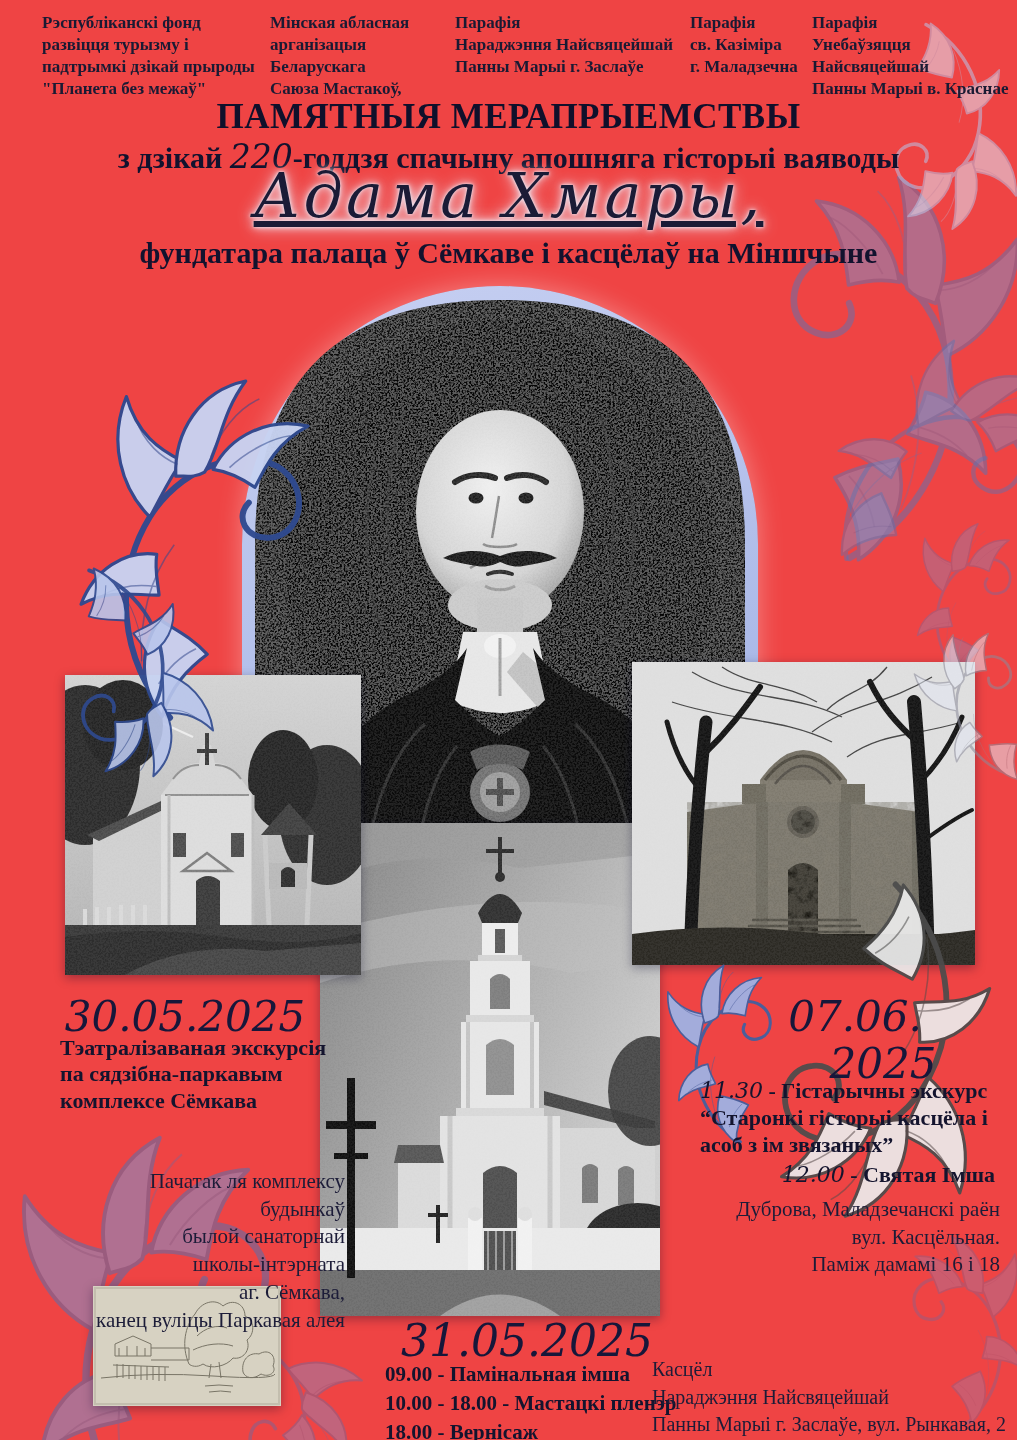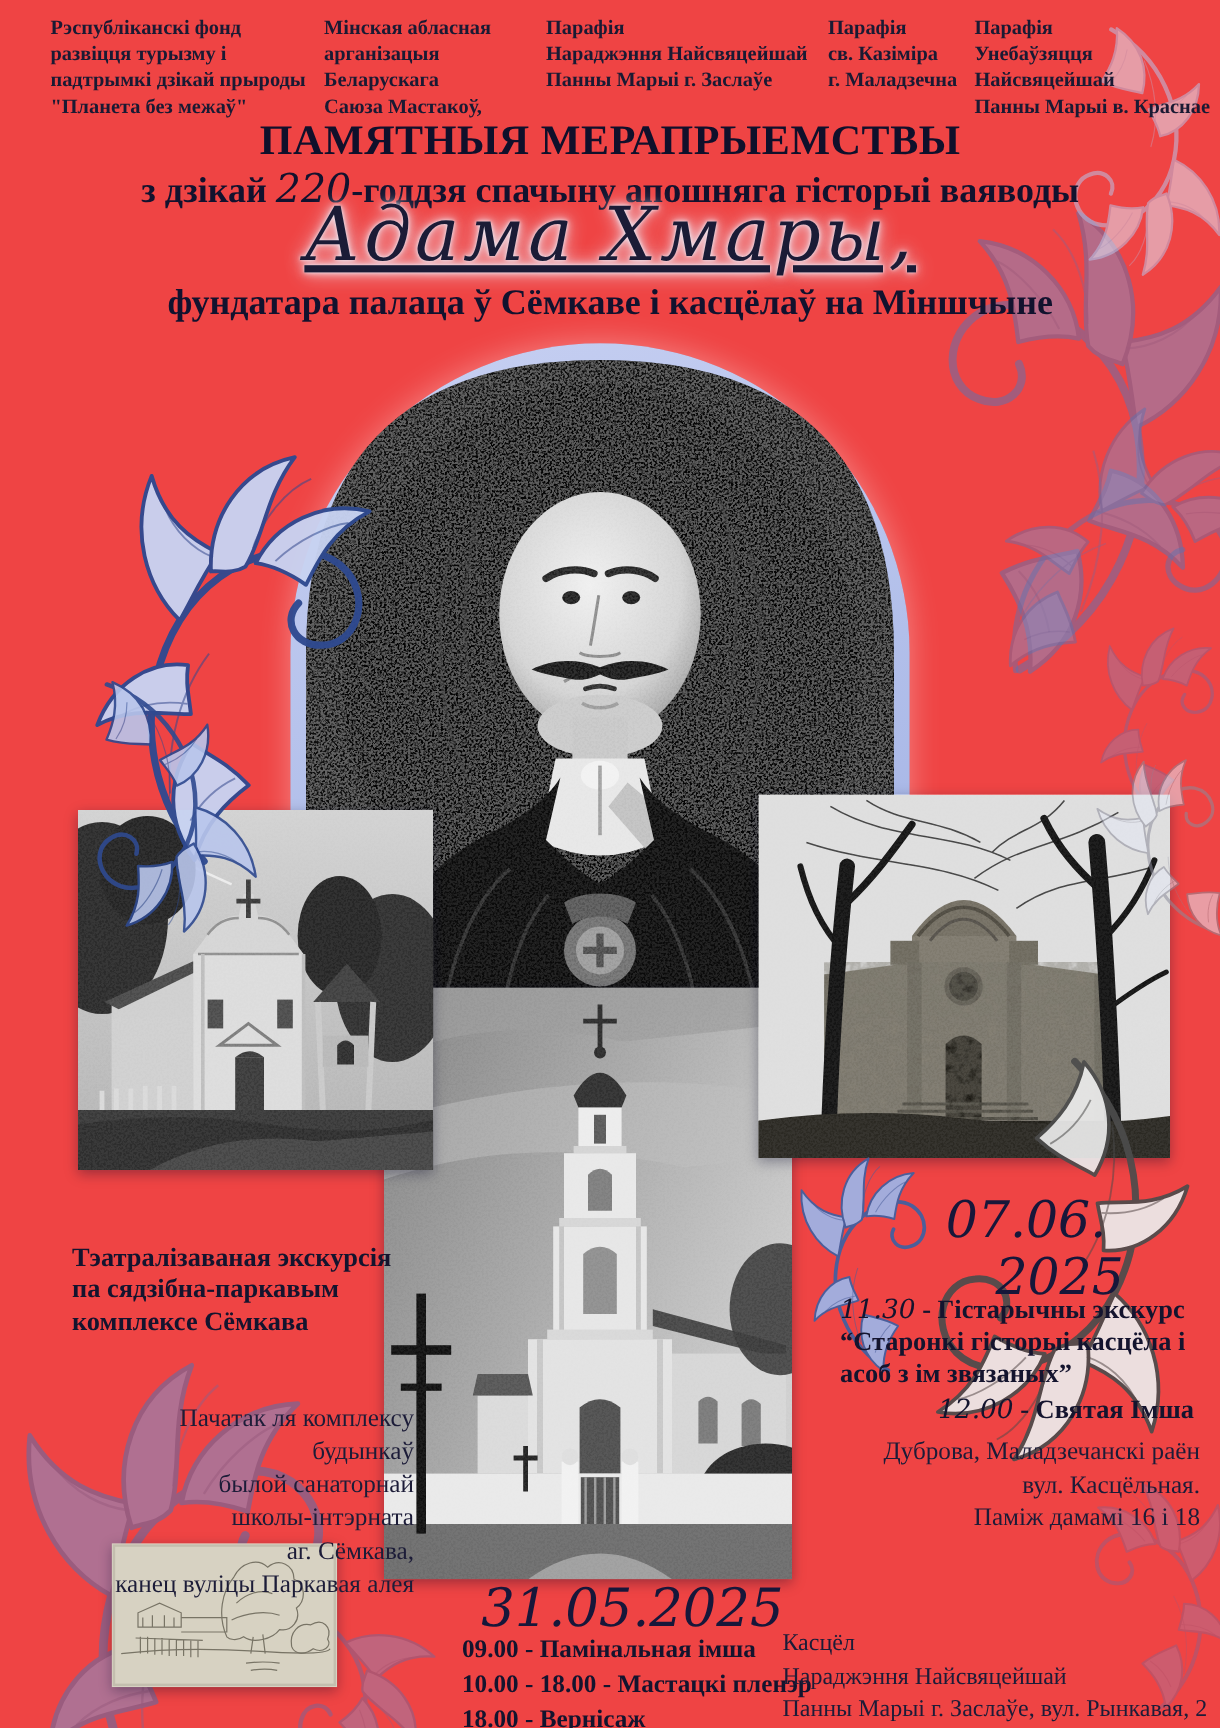--- a/index.html
+++ b/index.html
@@ -393,20 +393,21 @@
 Унебаўзяцця
 Найсвяцейшай
 Панны Марыі в. Краснае</div>
 
   <div class="t1">ПАМЯТНЫЯ МЕРАПРЫЕМСТВЫ</div>
   <div class="t2"><span>з дзікай </span><span class="num">220</span><span>-годдзя спачыну апошняга гісторыі ваяводы</span></div>
   <div class="tname">Адама Хмары,</div>
   <div class="t4">фундатара палаца ў Сёмкаве і касцёлаў на Міншчыне</div>
 
   <div class="dscript" style="left:40px;top:993px;width:290px;">
+    <div>30.05.2025</div>
   </div>
   <div class="bbold" style="left:60px;top:1035px;width:280px;">Тэатралізаваная экскурсія
 па сядзібна-паркавым
 комплексе Сёмкава</div>
   <div class="btext" style="left:60px;top:1168px;width:285px;">Пачатак ля комплексу будынкаў
 былой санаторнай
 школы-інтэрната
 аг. Сёмкава,
 канец вуліцы Паркавая алея</div>
 

